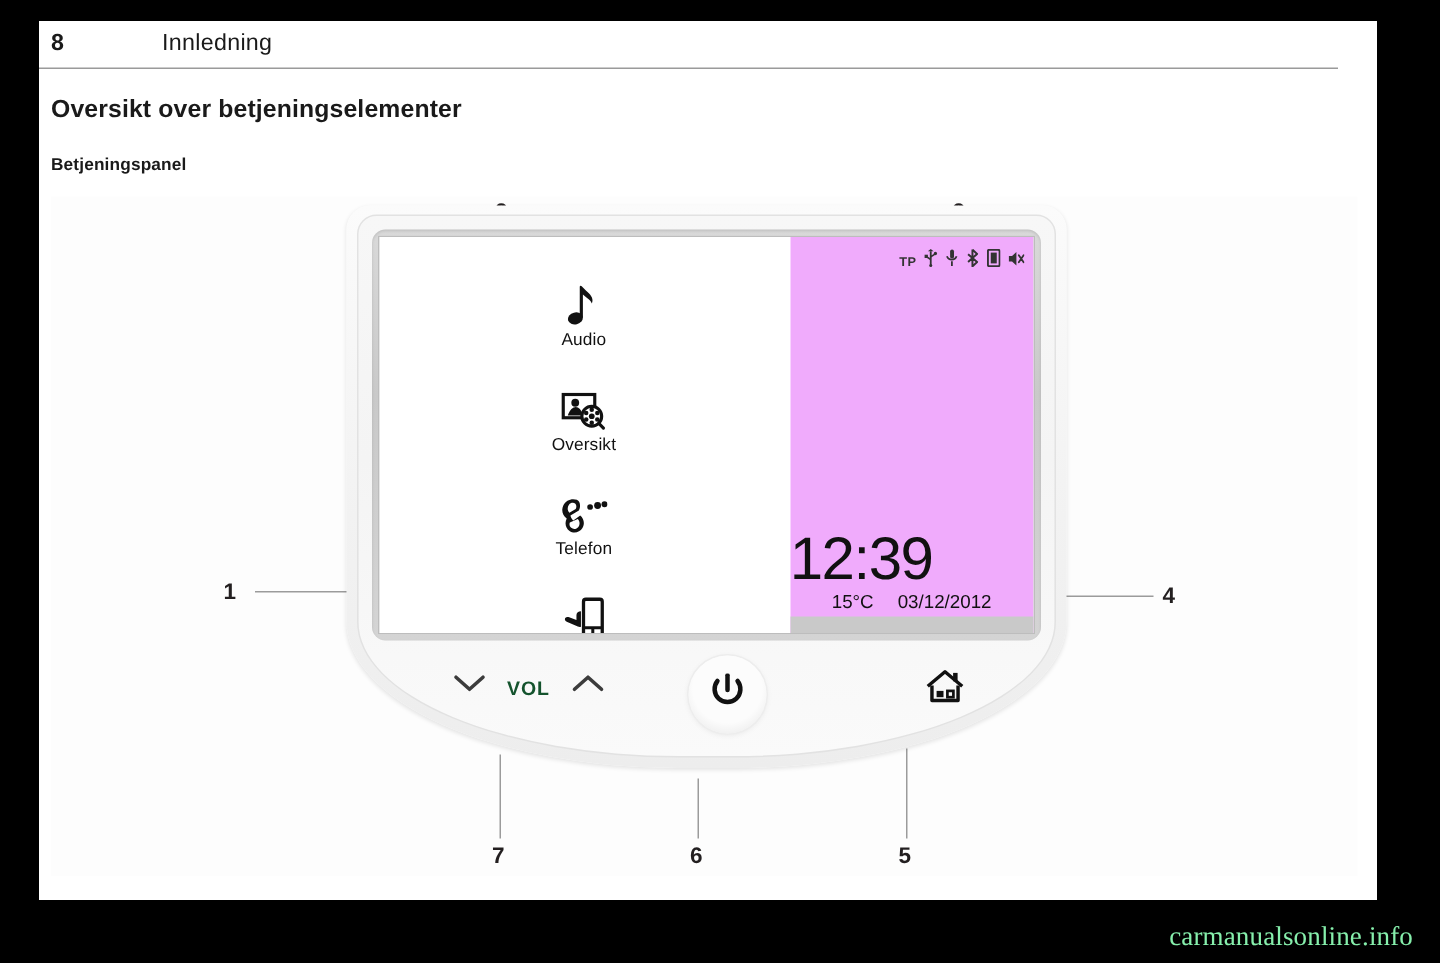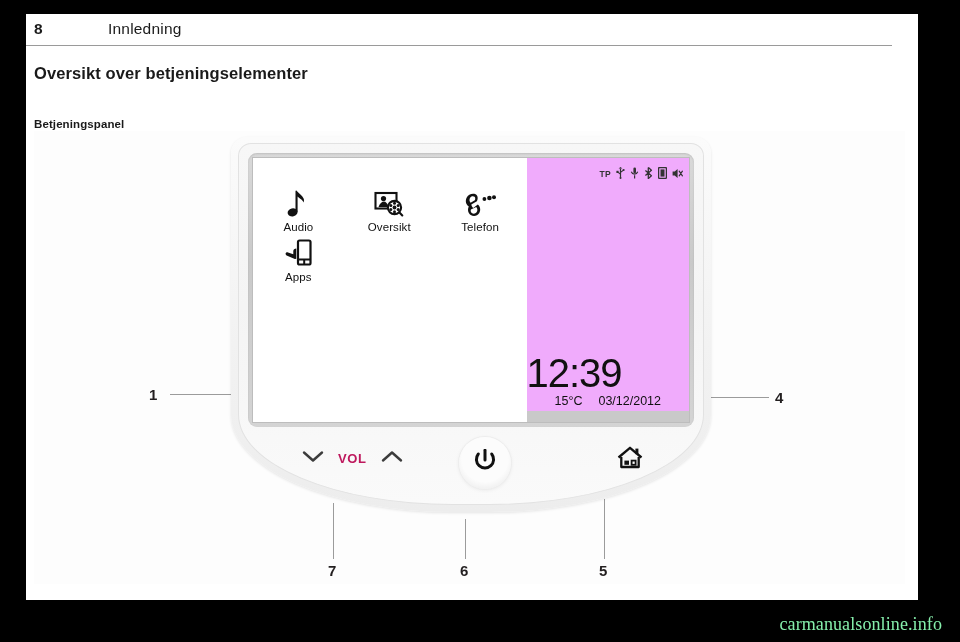--- a/index.html
+++ b/index.html
@@ -40,21 +40,20 @@
 
   #section-title{
     position:absolute; left:34px; top:64px;
     font-size:16.5px; font-weight:bold; color:#1a1a1a;
     letter-spacing:.1px;
   }
   #subsection-title{
     position:absolute; left:34px; top:104px;
     font-size:11.5px; font-weight:bold; color:#1a1a1a;
     letter-spacing:.1px;
-    margin-top:14px;
   }
 
   
   #figure{
     position:absolute; left:34px; top:131px; width:871px; height:453px;
     background:#fdfdfd; overflow:hidden;
   }
 
   
   #device{
@@ -88,21 +87,22 @@
     display:flex;
   }
 
   
   #home-panel{
     position:relative; width:62.5%; height:100%;
     background:#ffffff;
   }
   #icon-grid{
     position:absolute; left:0; top:26px; width:100%;
-    display:grid; grid-template-columns:repeat(3,1fr);
+    display:grid; grid-template-columns:repeat(1,1fr);
+    row-gap:20px;
   }
   .menu-tile{
     display:flex; flex-direction:column; align-items:center; gap:4px;
     cursor:pointer;
   }
   .tile-glyph{
     height:34px; display:flex; align-items:flex-end; justify-content:center;
     color:#111;
   }
   .tile-label{
@@ -145,21 +145,21 @@
   
   #control-strip{
     position:absolute; left:49px; top:306px; width:446px; height:60px;
   }
   #vol-cluster{
     position:absolute; left:54px; top:12px;
     display:flex; align-items:center; gap:14px;
   }
   .chev{ color:#3c3c3c; cursor:pointer; }
   #vol-label{
-    font-size:13px; font-weight:bold; color:#be185d; letter-spacing:.6px;
+    font-size:13px; font-weight:bold; color:#14532d; letter-spacing:.6px;
   }
   #power-button{
     position:absolute; left:211px; top:0px; width:52px; height:52px;
     border-radius:50%;
     background:radial-gradient(circle at 50% 42%,#fcfcfc 58%,#f1f1f1 76%,#fafafa 100%);
     box-shadow:0 0 0 1px #ededed, 0 1px 4px rgba(0,0,0,.08);
     display:flex; align-items:center; justify-content:center; cursor:pointer;
   }
   #home-button{
     position:absolute; left:369px; top:9px; cursor:pointer;

